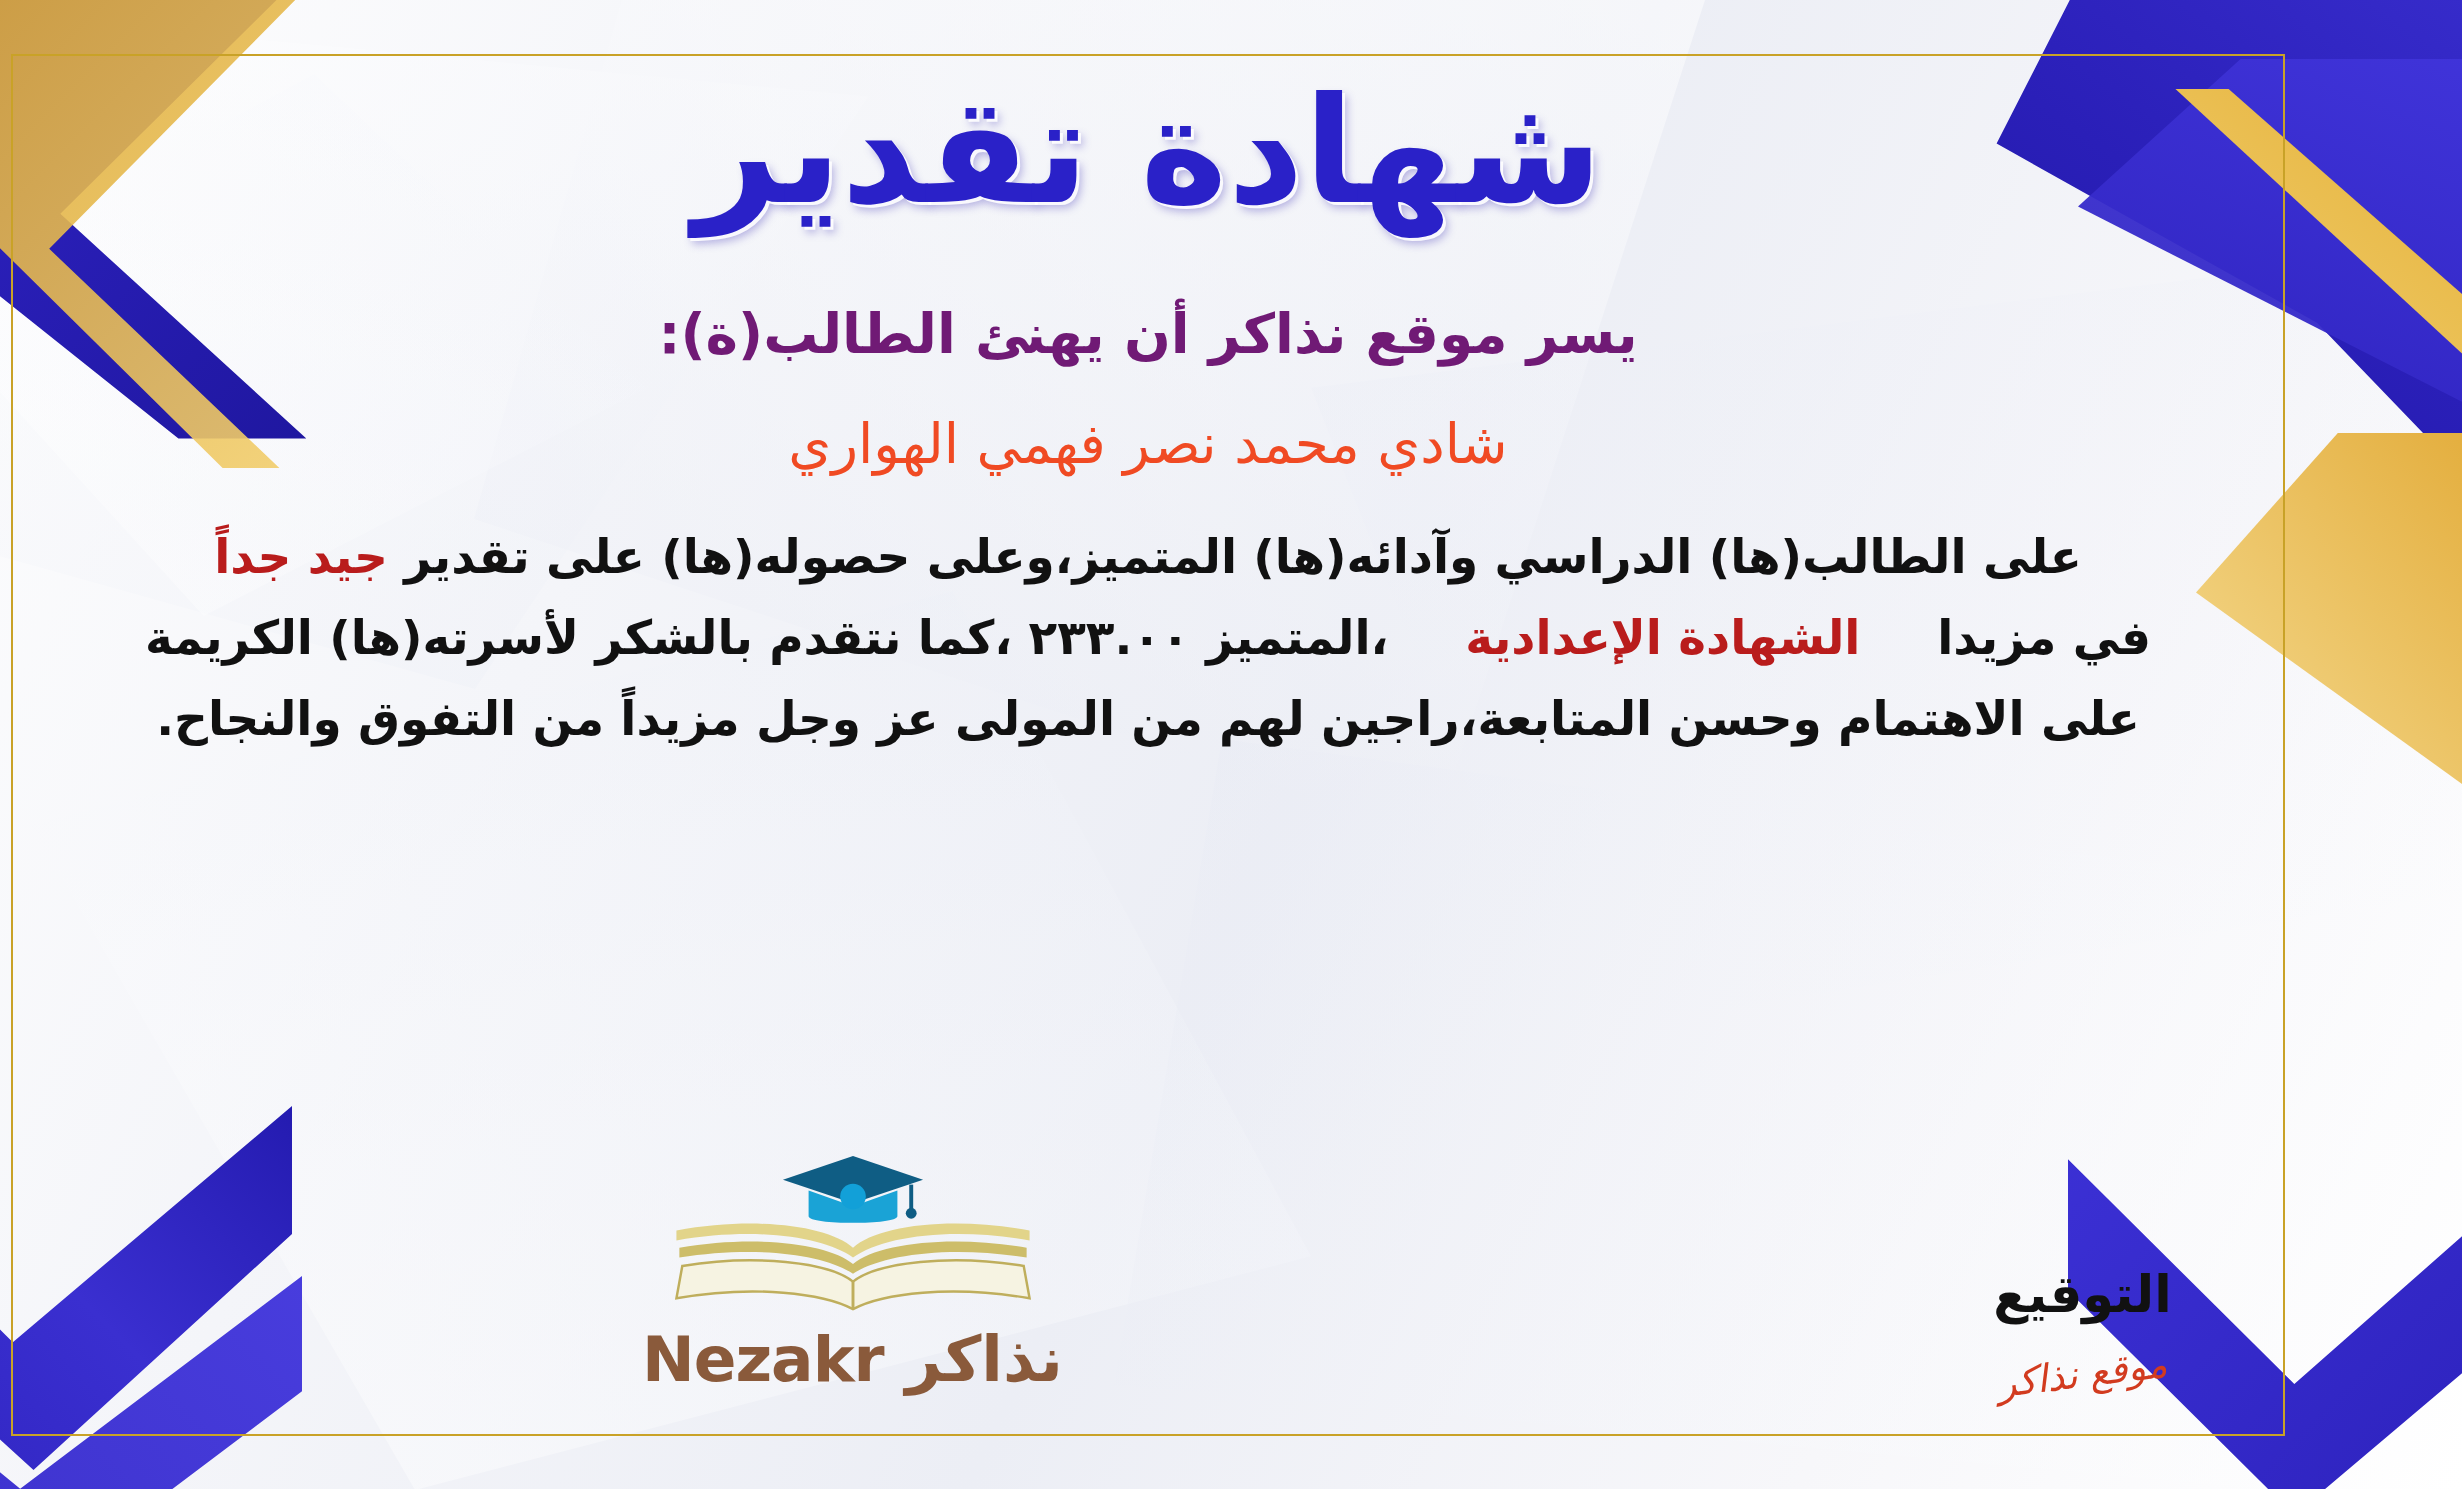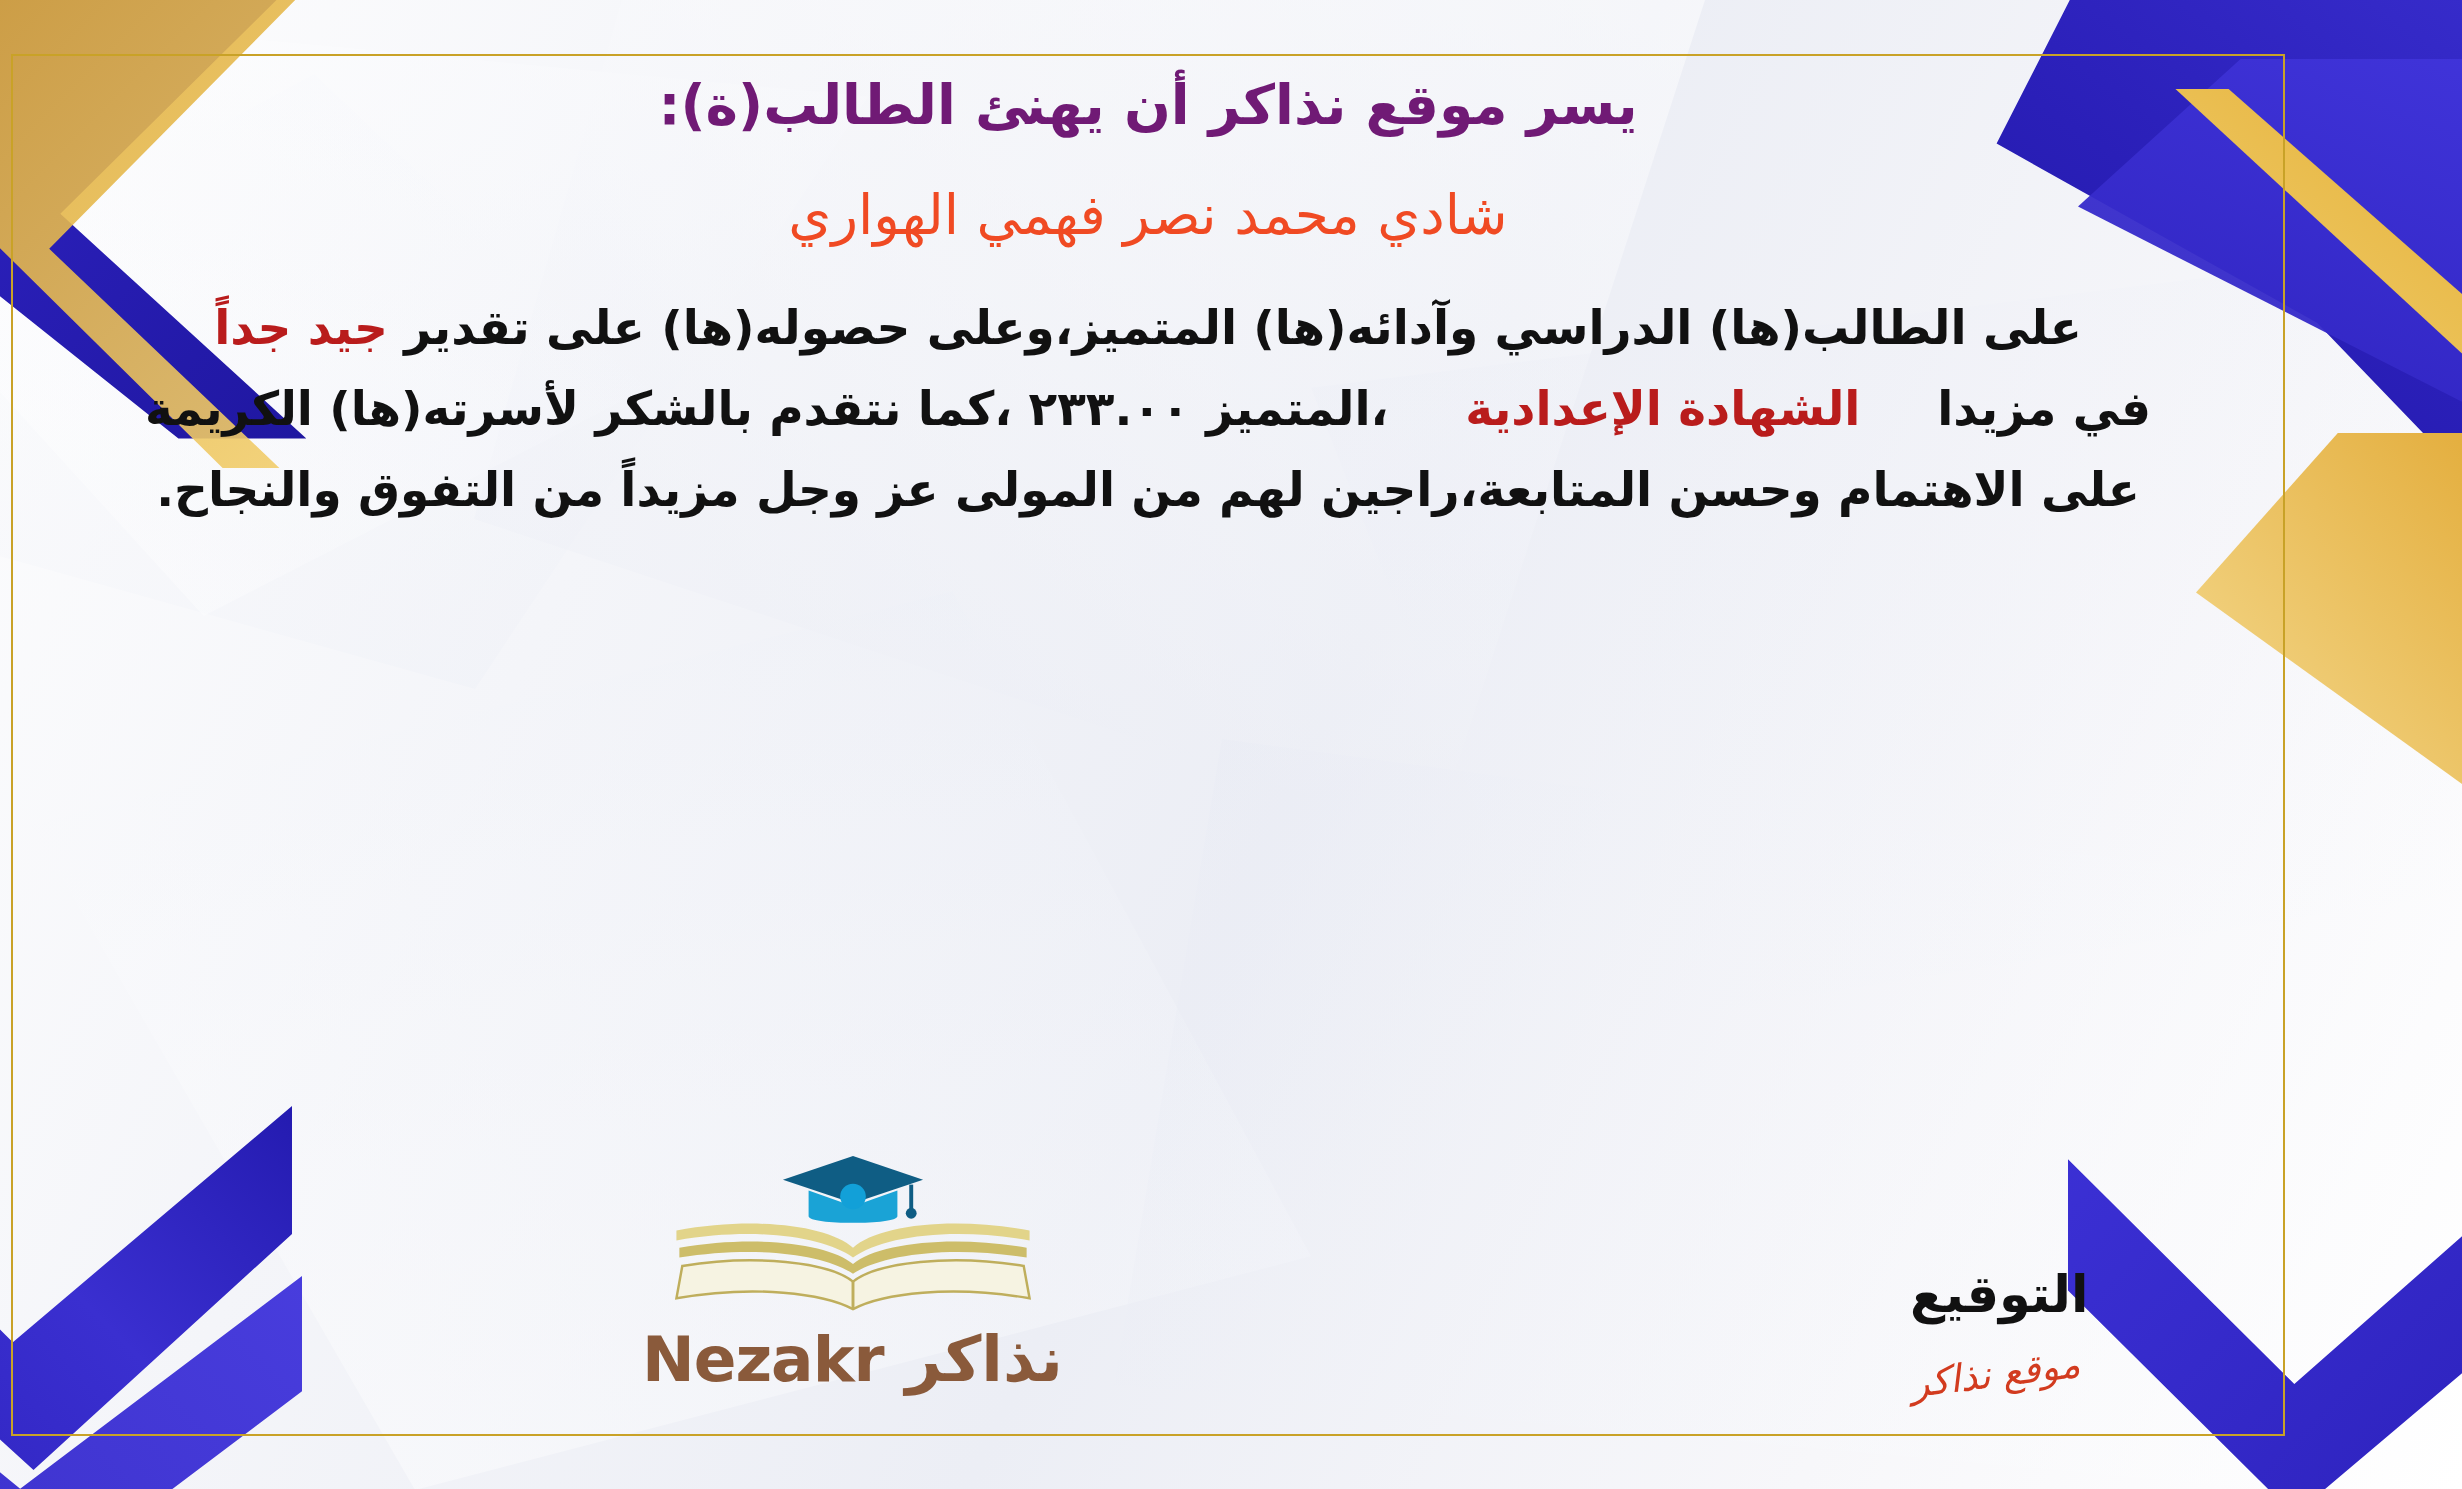--- a/index.html
+++ b/index.html
@@ -206,21 +206,21 @@
     position: absolute;
     left: 207px;
     right: 207px;
     bottom: 94px;
     display: flex;
     align-items: flex-end;
     justify-content: space-between;
     direction: rtl;
   }
   .signature-col {
-    text-align: left;
+    text-align: center;
     min-width: 345px;
   }
   .signature-label {
     font-size: 51px;
     color: #111111;
     font-weight: 600;
   }
   .signature-script {
     margin-top: 27.6px;
     font-family: "DejaVu Serif", serif;
@@ -285,20 +285,21 @@
   <div class="corner corner-tr-gold"></div>
   <div class="corner corner-r-gold"></div>
   <div class="corner corner-bl"></div>
   <div class="corner corner-bl-2"></div>
   <div class="corner corner-br"></div>
 
   <div class="frame"></div>
 
   <div class="content">
 
+    <div class="title">شهادة تقدير</div>
 
     <div class="body-block">
 
       <div class="line-congrats">يسر موقع نذاكر أن يهنئ الطالب(ة):</div>
 
       <div class="student-name">شادي محمد نصر فهمي الهواري</div>
 
       <div class="paragraph">
         <span>على الطالب(ها) الدراسي وآدائه(ها) المتميز،وعلى حصوله(ها) على تقدير</span>
         <span class="hl">جيد جداً</span>

